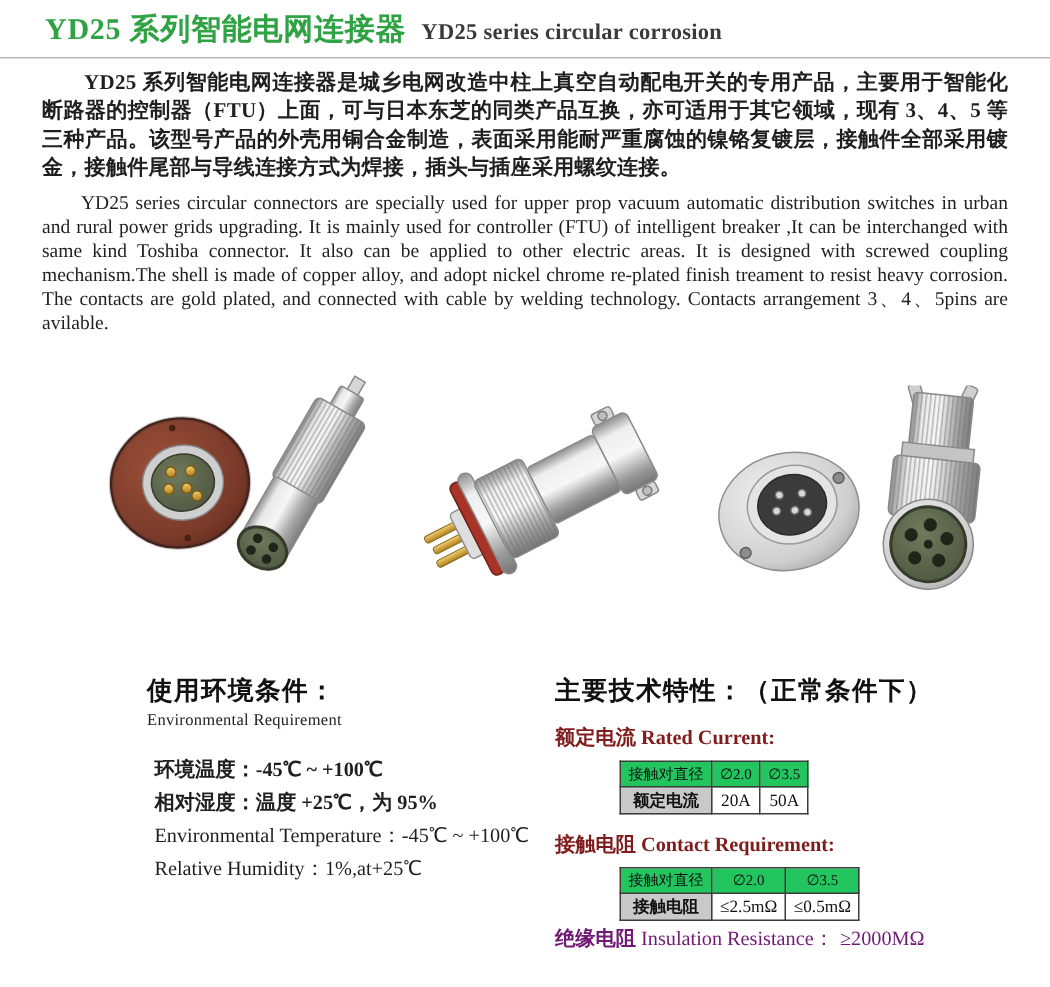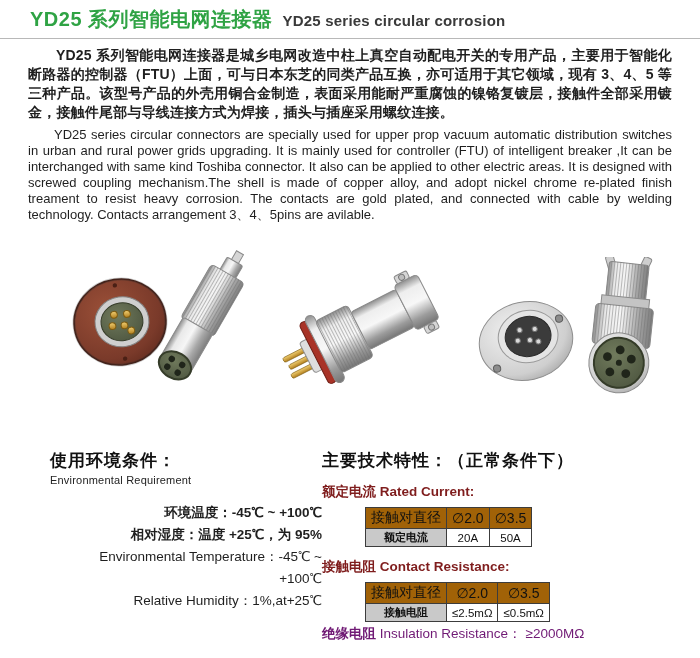--- a/index.html
+++ b/index.html
@@ -1,47 +1,47 @@
 <!DOCTYPE html>
 <html><head>
 <meta charset="utf-8">
 <style>
   * { margin:0; padding:0; box-sizing:border-box; }
   html,body { background:#ffffff; }
   .page {
     position:relative; width:700px; height:658px; background:#fff;
-    font-family:Liberation Sans, sans-serif; color:#222;
+    font-family:Liberation Serif, serif; color:#222;
     overflow:hidden;
   }
   
   .header { padding:6px 0 0 30px; display:flex; align-items:baseline; }
   .title-zh { font-size:20px; font-weight:bold; color:#2fa344; letter-spacing:0.5px; }
   .title-en { font-size:15px; font-weight:bold; color:#3a3a3a; margin-left:10px; letter-spacing:0.2px; }
   .rule { border:none; border-top:1px solid #b8b8b8; margin-top:5px; }
   
   .para { text-align:justify; color:#1f1f1f; }
   .para.zh { margin:7px 28px 3px 28px; font-size:14px; line-height:19px; text-indent:2em; font-weight:bold; letter-spacing:0.2px; }
   .para.en { margin:5px 28px 0 28px; font-size:13px; line-height:16px; text-indent:2em; }
   
   .photos { margin-top:16px; height:186px; display:flex; align-items:center; padding:0 18px 0 50px; justify-content:space-between; }
   
   .bottom { display:flex; margin-top:24px; padding-left:50px; }
-  .col-env { width:272px; }
+  .col-env { width:272px;margin-left:48px; }
   .col-tech { flex:1; }
   .sec-h-zh { font-size:17px; font-weight:bold; color:#111; letter-spacing:1px; }
   .sec-h-en { font-size:11px; color:#222; margin-top:2px; letter-spacing:0.2px; }
-  .env-items { margin-top:16px; padding-left:5px;text-align:right; }
+  .env-items { margin-top:16px; padding-left:5px; }
   .env-item { font-size:13.5px; line-height:22px; color:#1f1f1f; font-weight:bold; }
   .env-item.en { font-weight:normal; }
   .spec-label { font-size:13.5px; margin-top:11px; color:#7f1d1d; }
   .spec-label .zh { font-weight:bold; }
   .spec-label .en { font-weight:bold; }
   table.spec { border-collapse:collapse; margin:6px 0 2px 43px; font-size:11.5px; color:#111; }
   table.spec td, table.spec th { border:1px solid #3c3c3c; text-align:center; padding:1px 5px; height:17px; font-weight:normal; }
-  table.spec .hd { background:#a16207; font-size:14px; }
+  table.spec .hd { background:#22c55e; font-size:10px; }
   table.spec .lbl { background:#c9c9c9; font-size:11px; font-weight:bold; }
   .spec-line { font-size:13.5px; line-height:19px; margin-top:2px; color:#701a75; }
   .spec-line .zh { font-weight:bold; }
   .spec-line .val { margin-left:4px; }
   .tech-first { margin-top:11px; }
 </style>
 </head>
 <body>
 
 <div class="page">
@@ -208,21 +208,21 @@
         <tr>
           <td class="lbl">额定电流</td>
           <td>20A</td>
           <td>50A</td>
         </tr>
       </tbody>
         </table>
 
       <div class="spec-label">
         <span class="zh">接触电阻</span>
-        <span class="en">Contact Resistance:</span>
+        <span class="en">Contact Requirement:</span>
       </div>
       <table class="spec">
         <tbody>
             <tr>
           <td class="hd">接触对直径</td>
           <td class="hd">∅2.0</td>
           <td class="hd">∅3.5</td>
         </tr>
         <tr>
           <td class="lbl">接触电阻</td>

